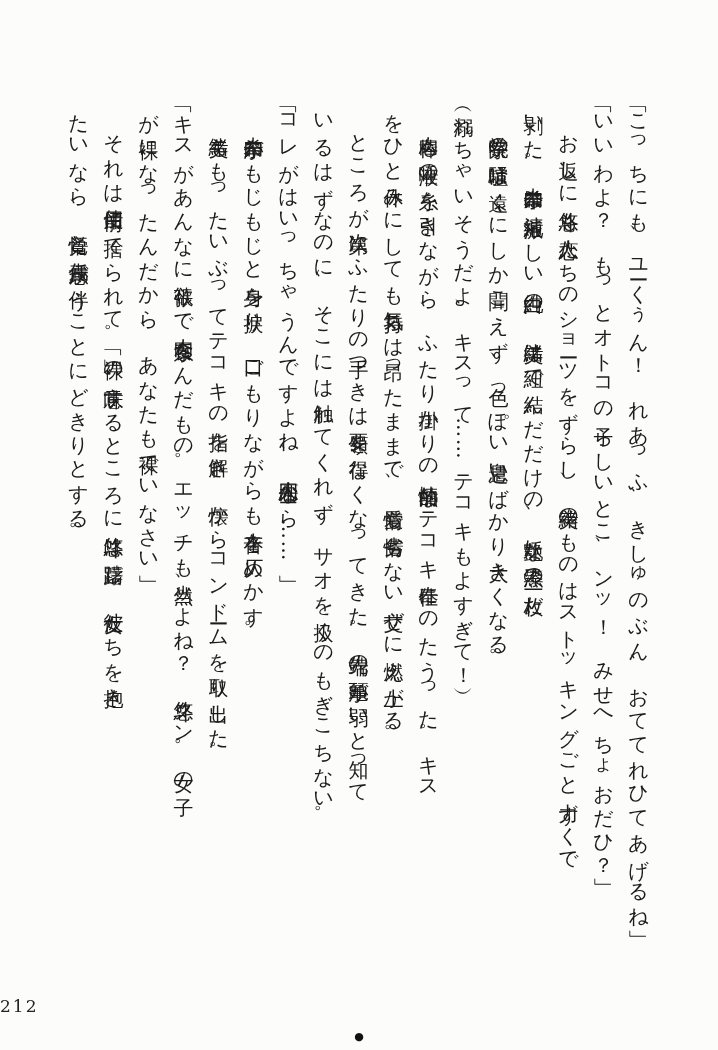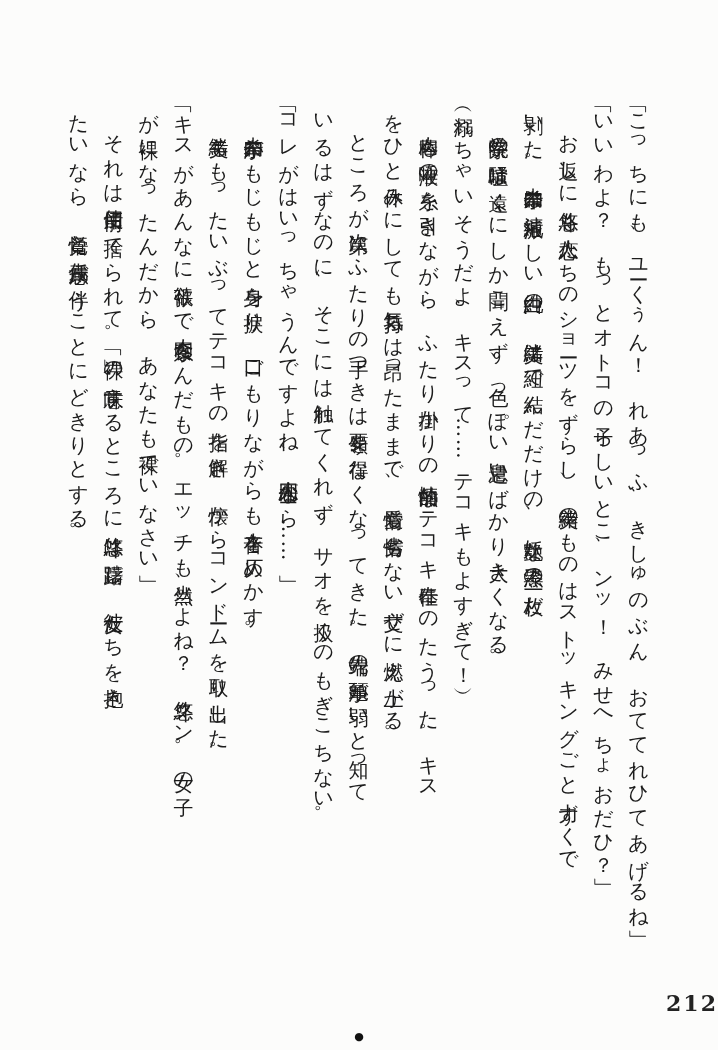--- a/index.html
+++ b/index.html
@@ -41,25 +41,24 @@
     position: absolute;
     left: 0;
     bottom: 0;
     width: 100%;
   }
   .page-number {
     position: absolute;
     bottom: 34px;
     left: 0;
     width: 100%;
-    text-align: right;
-    font-size: 22px;
+    text-align: left;
+    font-size: 17px;
     letter-spacing: 2px;
     color: #222;
-    font-weight: bold;
   }
   .footer-ornament {
     position: absolute;
     bottom: 8px;
     left: 0;
     width: 100%;
     text-align: center;
     font-size: 11px;
     color: #111;
     line-height: 11px;

